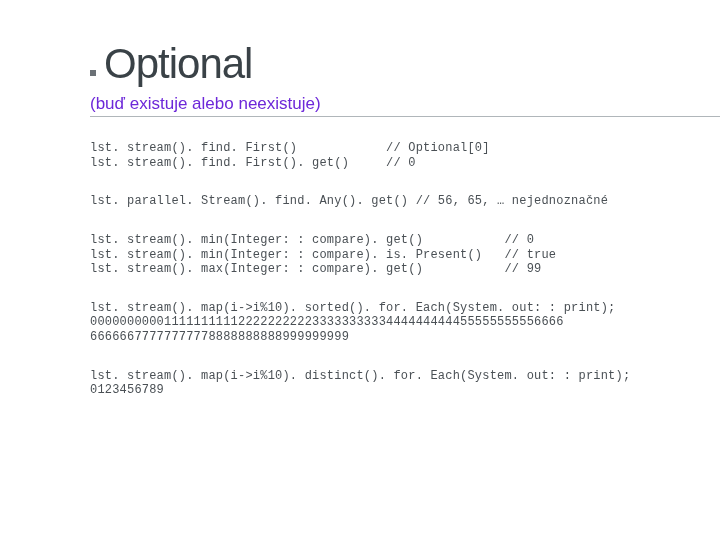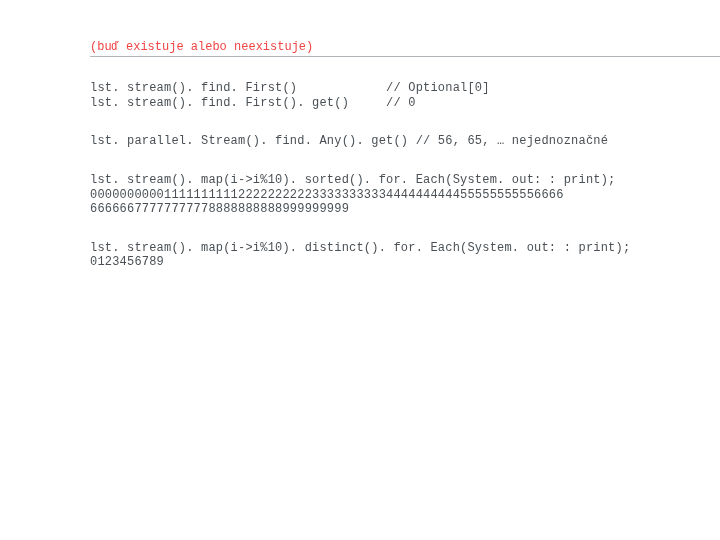--- a/index.html
+++ b/index.html
@@ -19,23 +19,23 @@
   }
   .title {
     font-family: Verdana, Geneva, sans-serif;
     font-size: 42px;
     font-weight: 400;
     letter-spacing: -1px;
     color: #3a4247;
     display: inline-block;
   }
   .subtitle {
-    font-family: Liberation Mono, monospace;
-    font-size: 12px;
-    color: #ef4444;
+    font-family: Liberation Sans, sans-serif;
+    font-size: 17px;
+    color: #6d28d9;
     margin-bottom: 2px;
   }
   .rule {
     height: 1px;
     background: #b0b6ba;
     width: 640px;
     margin: 2px 0 24px 0;
   }
   .code-block {
     font-family: "Courier New", monospace;
@@ -53,24 +53,30 @@
     background: #6b7176;
     vertical-align: middle;
     margin-right: 8px;
     margin-bottom: 2px;
   }
 </style>
 </head>
 <body>
 
 <div class="slide">
+  <div class="title-wrap">
+    <span class="bullet"></span><span class="title">Optional</span>
+  </div>
   <div class="subtitle">(buď existuje alebo neexistuje)</div>
   <div class="rule"></div>
 
   <div class="code-block">lst. stream(). find. First()            // Optional[0]
 lst. stream(). find. First(). get()     // 0</div>
   <div class="code-block">lst. parallel. Stream(). find. Any(). get() // 56, 65, … nejednoznačné</div>
+  <div class="code-block">lst. stream(). min(Integer: : compare). get()           // 0
+lst. stream(). min(Integer: : compare). is. Present()   // true
+lst. stream(). max(Integer: : compare). get()           // 99</div>
   <div class="code-block">lst. stream(). map(i-&gt;i%10). sorted(). for. Each(System. out: : print);
 0000000000111111111122222222223333333333444444444455555555556666
 66666677777777778888888888999999999</div>
   <div class="code-block">lst. stream(). map(i-&gt;i%10). distinct(). for. Each(System. out: : print);
 0123456789</div>
 </div>
 
 </body></html>

